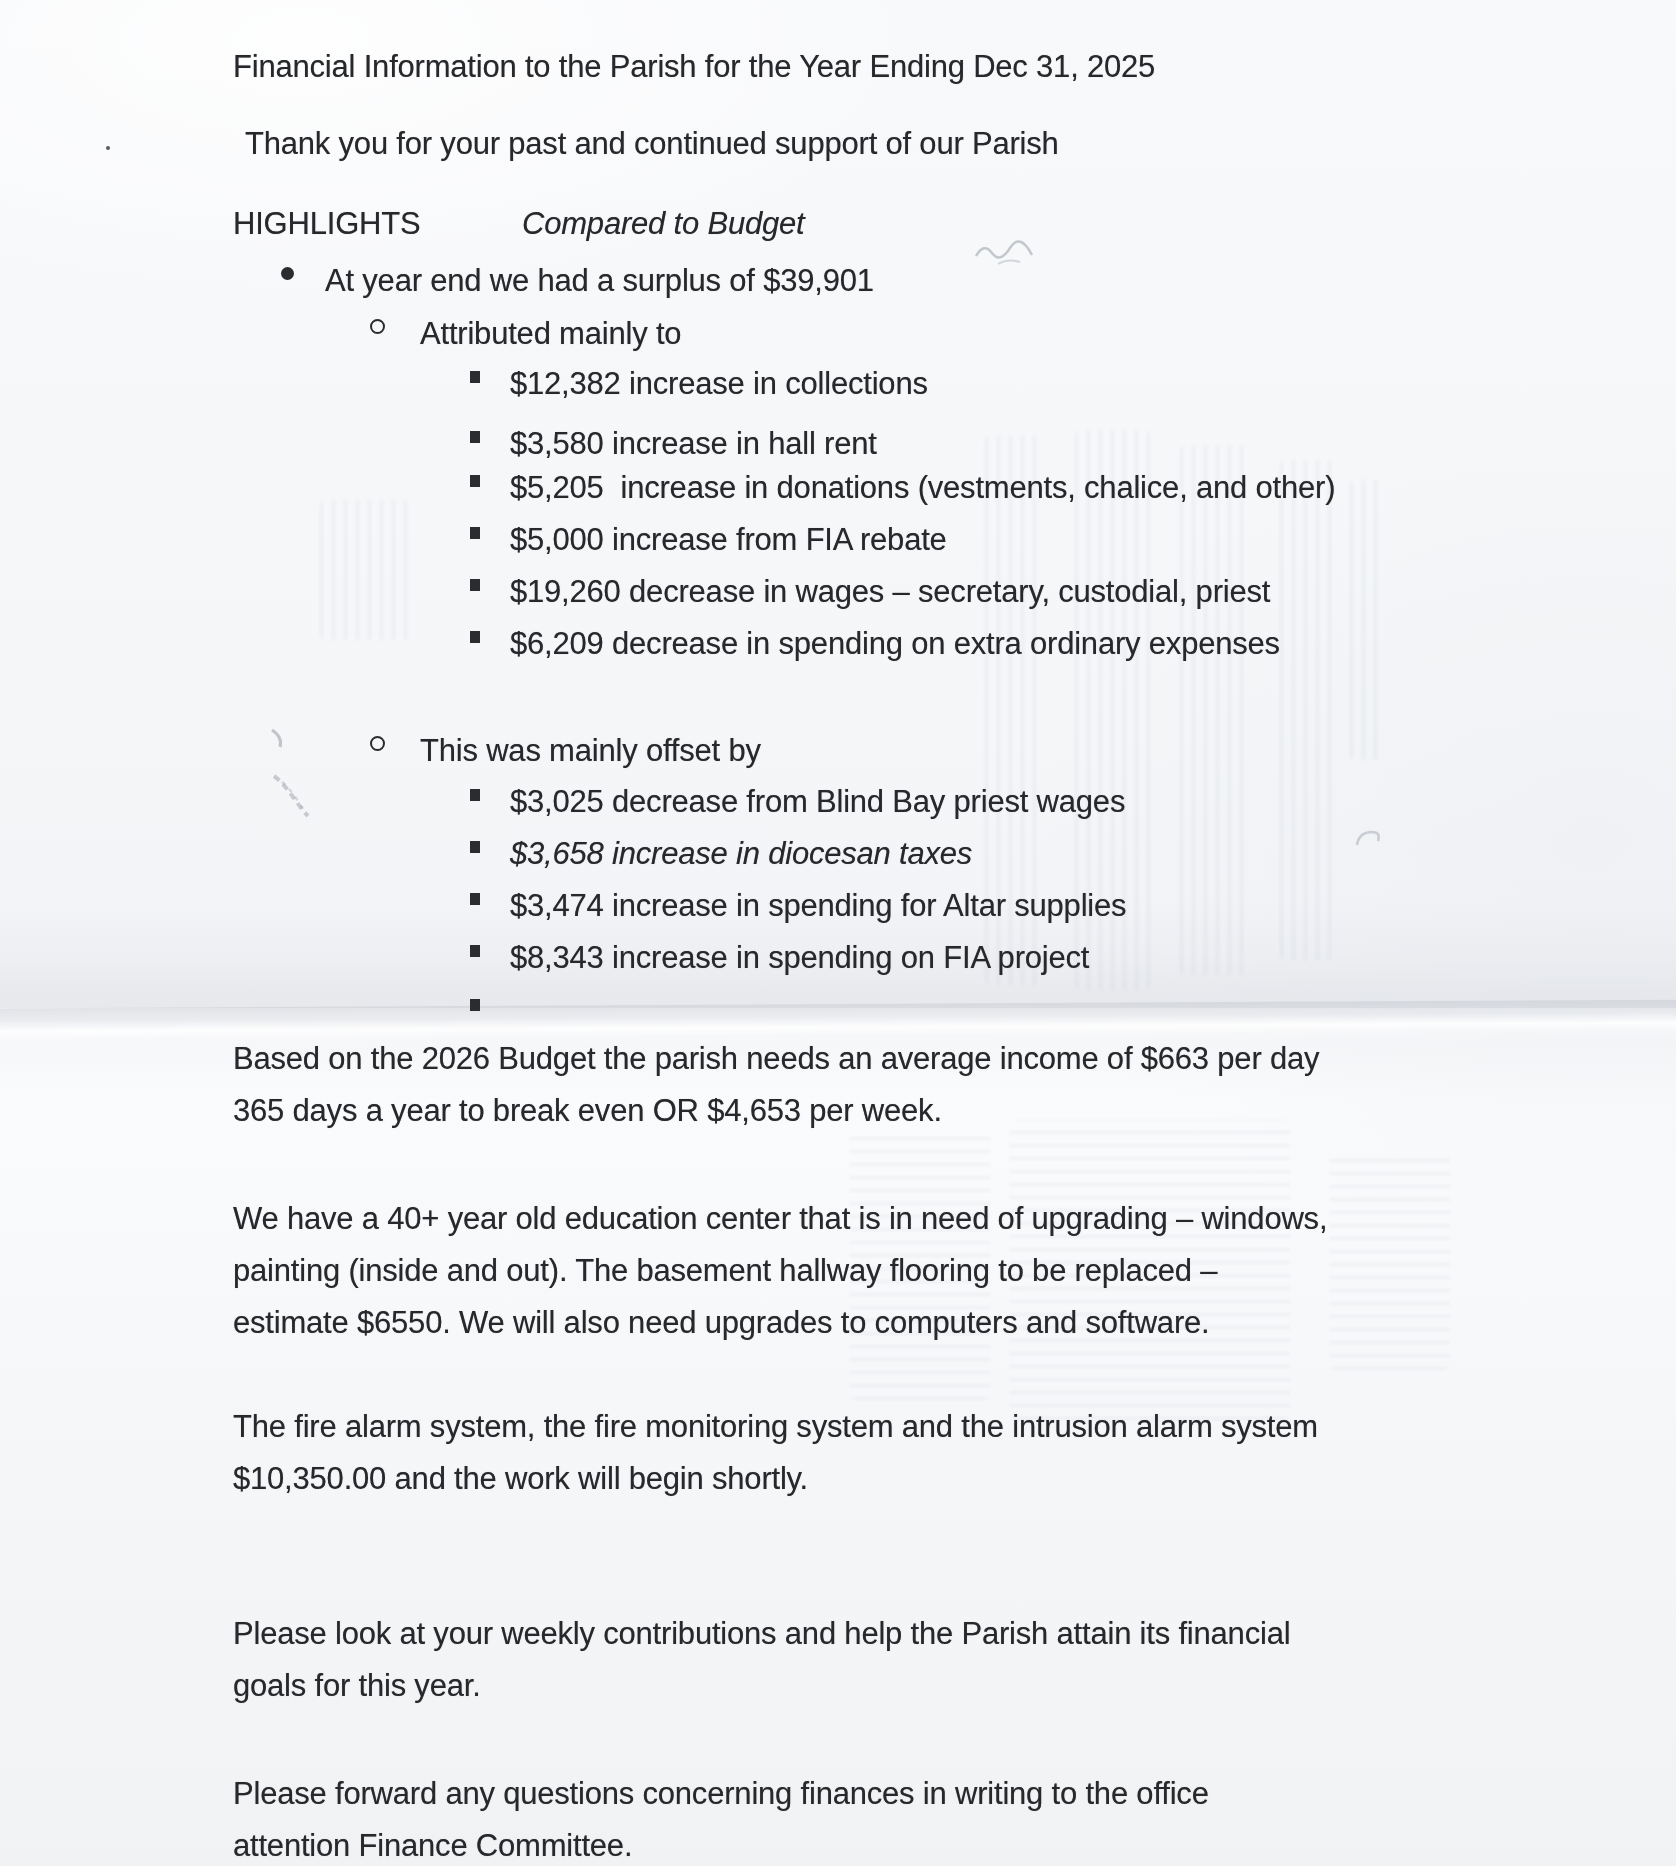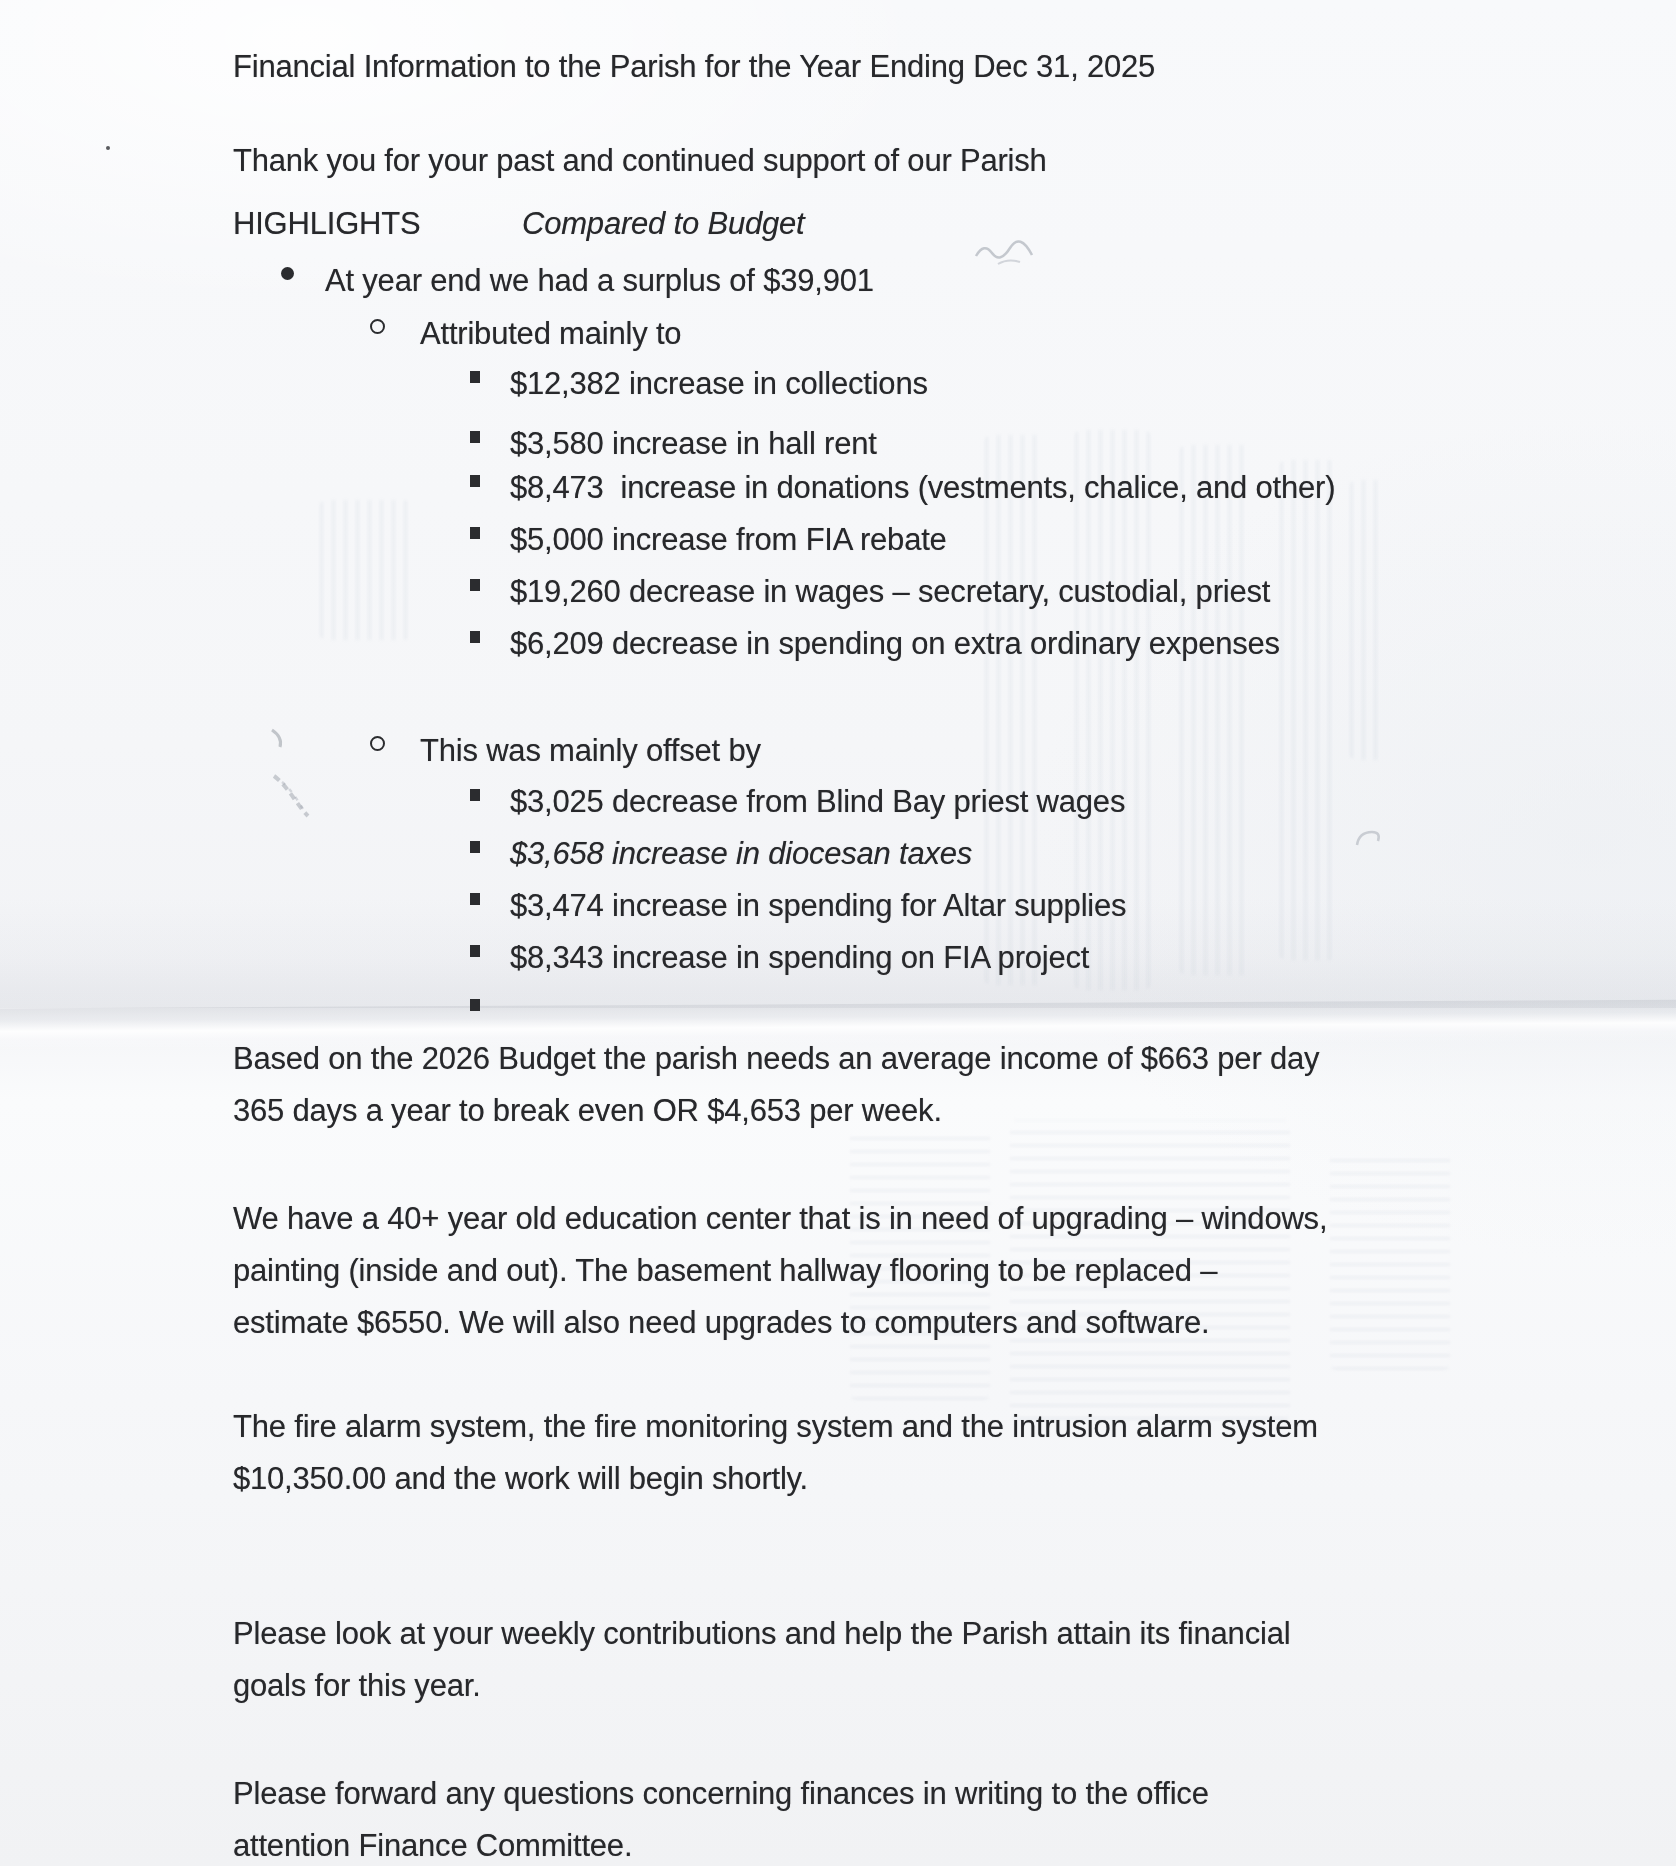--- a/index.html
+++ b/index.html
@@ -119,21 +119,21 @@
     <path d="M8 26 q8 -14 16 -3 t18 -5 t22 7" stroke="#b6bbc3" stroke-width="2.5" fill="none" opacity="0.8"></path>
     <path d="M30 34 q10 -6 22 -2" stroke="#c2c6cd" stroke-width="2" fill="none" opacity="0.7"></path>
   </svg>
 
   <svg class="artifact-svg" style="left:1352px; top:826px;" width="32" height="26" viewBox="0 0 32 26">
     <path d="M5 19 q2 -13 15 -13 q9 0 6 9" stroke="#a7adb6" stroke-width="2.5" fill="none" opacity="0.55"></path>
   </svg>
 
   <div class="txt" style="left:233px; top:41px;">Financial Information to the Parish for the Year Ending Dec 31, 2025</div>
 
-  <div class="txt" style="left:233px; top:118px;margin-top:17px;">Thank you for your past and continued support of our Parish</div>
+  <div class="txt" style="left:245px; top:118px;">Thank you for your past and continued support of our Parish</div>
 
   <div class="row" style="top:198px;">
     <span class="txt" style="left:233px;">HIGHLIGHTS</span>
     <span class="txt italic" style="left:522px;">Compared to Budget</span>
   </div>
 
   <div class="row" style="top:255px;">
     <span class="dot" style="left:281px; top:12px;"></span>
     <span class="txt" style="left:325px;">At year end we had a surplus of $39,901</span>
   </div>
@@ -146,21 +146,21 @@
   <div class="row" style="top:358px;">
     <span class="sq" style="left:470px; top:13px;"></span>
     <span class="txt" style="left:510px;">$12,382 increase in collections</span>
   </div>
   <div class="row" style="top:410px;margin-top:8px;">
     <span class="sq" style="left:470px; top:13px;"></span>
     <span class="txt" style="left:510px;">$3,580 increase in hall rent</span>
   </div>
   <div class="row" style="top:462px;">
     <span class="sq" style="left:470px; top:13px;"></span>
-    <span class="txt" style="left:510px;">$8,473  increase in donations (vestments, chalice, and other)</span>
+    <span class="txt" style="left:510px;">$5,205  increase in donations (vestments, chalice, and other)</span>
   </div>
   <div class="row" style="top:514px;">
     <span class="sq" style="left:470px; top:13px;"></span>
     <span class="txt" style="left:510px;">$5,000 increase from FIA rebate</span>
   </div>
   <div class="row" style="top:566px;">
     <span class="sq" style="left:470px; top:13px;"></span>
     <span class="txt" style="left:510px;">$19,260 decrease in wages – secretary, custodial, priest</span>
   </div>
   <div class="row" style="top:618px;">

